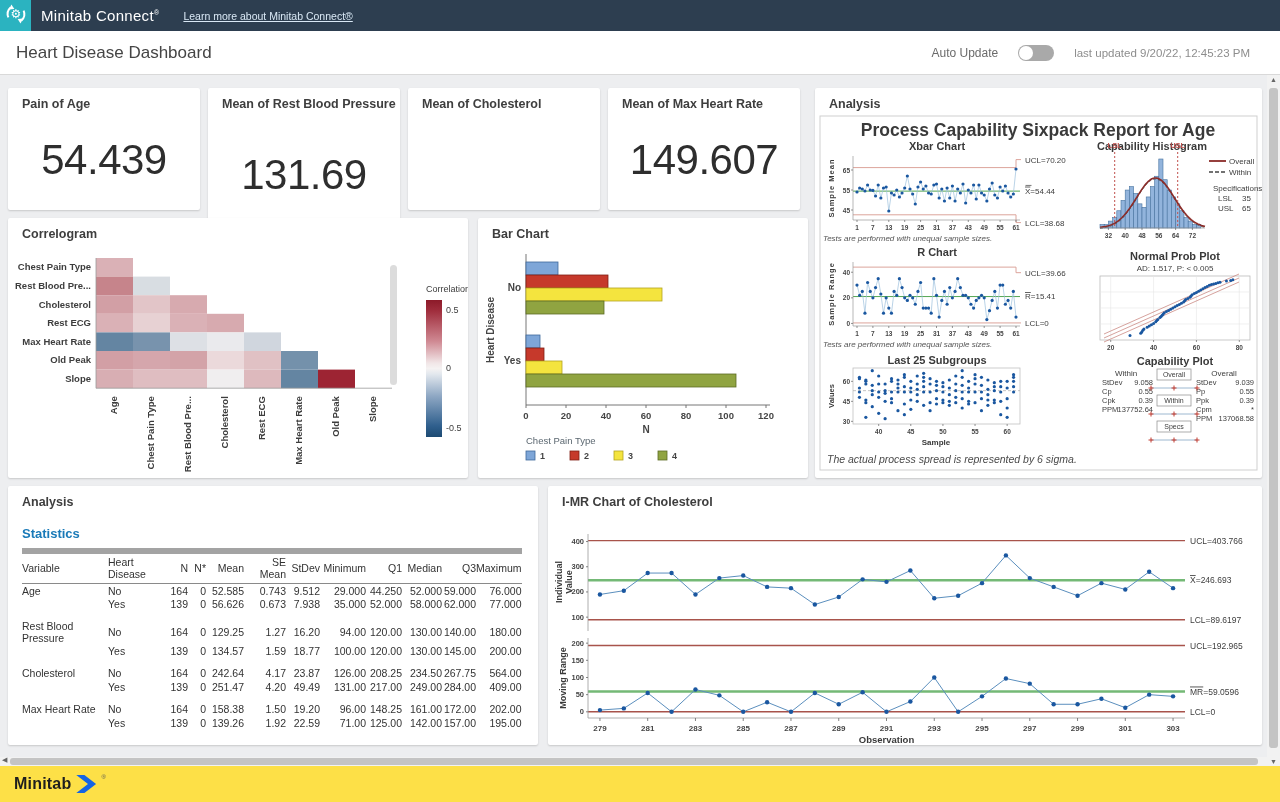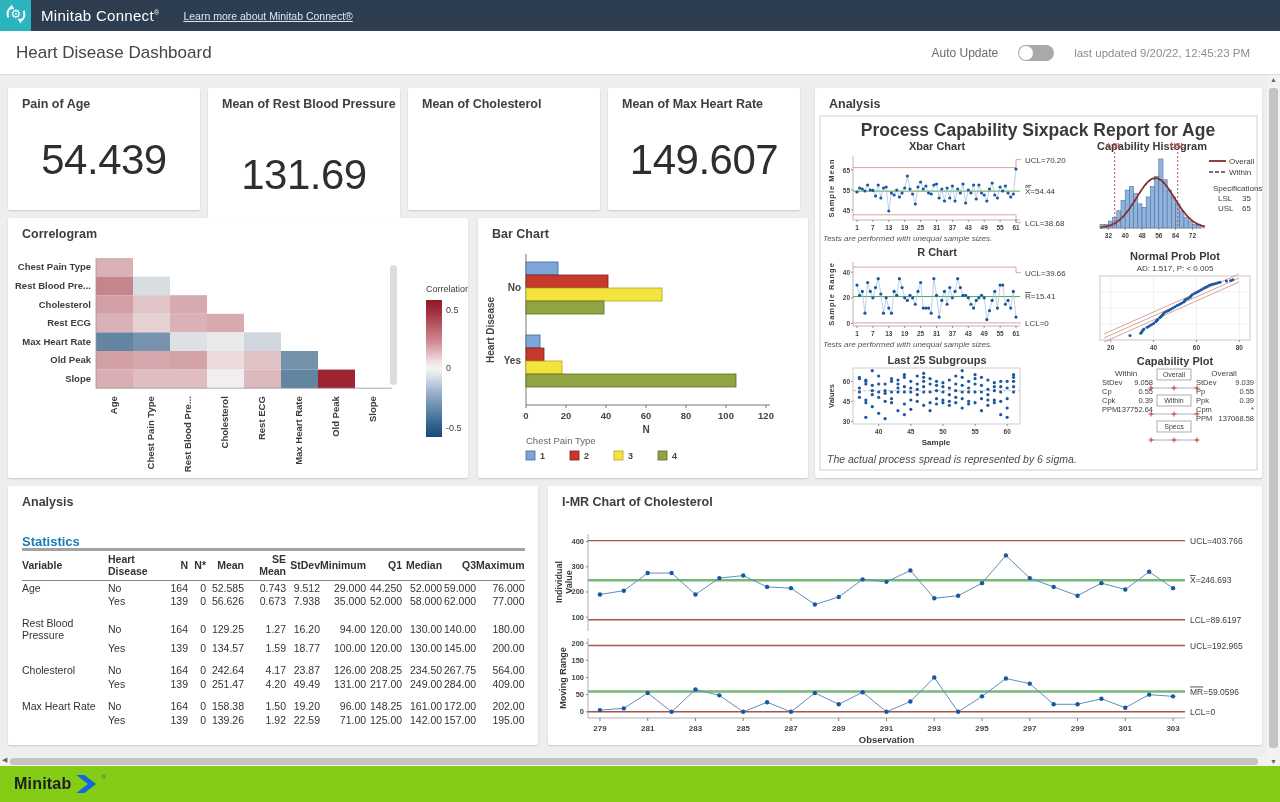--- a/index.html
+++ b/index.html
@@ -16,33 +16,33 @@
   .hright{margin-left:auto;display:flex;align-items:center;gap:20px;margin-right:14px}
   .au-label{font-size:12px;color:#6b6b6b}
   .toggle{width:36px;height:16px;border-radius:9px;background:#a9a9a9;position:relative;cursor:pointer}
   .knob{width:14px;height:14px;border-radius:50%;background:#fff;position:absolute;top:1px;left:1px}
   .updated{font-size:11.5px;color:#8d8d8d}
   .card{position:absolute;background:#fff;border-radius:2px;box-shadow:0 1px 2px rgba(0,0,0,.16)}
   .card-title{position:absolute;top:9px;left:14px;font-size:12.5px;font-weight:700;color:#3e3e3e;z-index:2}
   .kpi-value{position:absolute;top:34px;left:0;right:0;bottom:12px;display:flex;align-items:center;justify-content:center;
              font-size:42px;font-weight:300;color:#2e2e2e;letter-spacing:-.5px}
   .chart-svg{position:absolute;left:0;top:0}
-  .stats-heading{position:absolute;top:48px;left:14px;font-size:13px;font-weight:700;color:#1a7ab8}
+  .stats-heading{position:absolute;top:40px;left:14px;font-size:13px;font-weight:700;color:#1a7ab8}
   table.stats{position:absolute;top:62px;left:14px;border-collapse:collapse;font-size:10.5px;color:#333;table-layout:fixed}
-  table.stats th{font-weight:700;border-top:3px solid #a3a3a3;border-bottom:1px solid #8a8a8a;padding:2px 0 3px;text-align:right}
+  table.stats th{font-weight:400;border-top:6px solid #a3a3a3;border-bottom:1px solid #8a8a8a;padding:2px 0 3px;text-align:right}
   table.stats td{padding:0;height:13.5px;text-align:right}
   table.stats .l{text-align:left}
   table.stats .sp td{height:9px;border:none}
   .hscroll{position:absolute;left:0;top:757px;width:1280px;height:9px;background:#f2f2f2;z-index:6}
   .hthumb{position:absolute;left:10px;top:1px;width:1248px;height:7px;background:#c4c4c4;border-radius:3px}
   .harrow{position:absolute;top:-1px;font-size:7px;color:#666}
   .vscroll{position:absolute;left:1267px;top:75px;width:13px;height:691px;background:#f2f2f2;z-index:6}
   .vthumb{position:absolute;left:2px;top:13px;width:9px;height:660px;background:#c4c4c4;border-radius:3px}
   .varrow{position:absolute;left:3px;font-size:7px;color:#666}
-  .footer{position:absolute;left:0;top:766px;width:100%;height:36px;background:#84cc16;display:flex;align-items:center;padding-left:14px;box-sizing:border-box}
+  .footer{position:absolute;left:0;top:766px;width:100%;height:36px;background:#fde047;display:flex;align-items:center;padding-left:14px;box-sizing:border-box}
   .flogo-text{font-size:16px;font-weight:700;color:#1e1e1e;letter-spacing:.2px}
   .fchev{margin-left:5px;display:flex;align-items:center}
   .freg{font-size:6px;color:#555;margin-left:1px;align-self:flex-start;margin-top:8px}
 </style>
 </head>
 <body>
 
 <div class="topbar">
   <div class="logo-box">
     <span>

